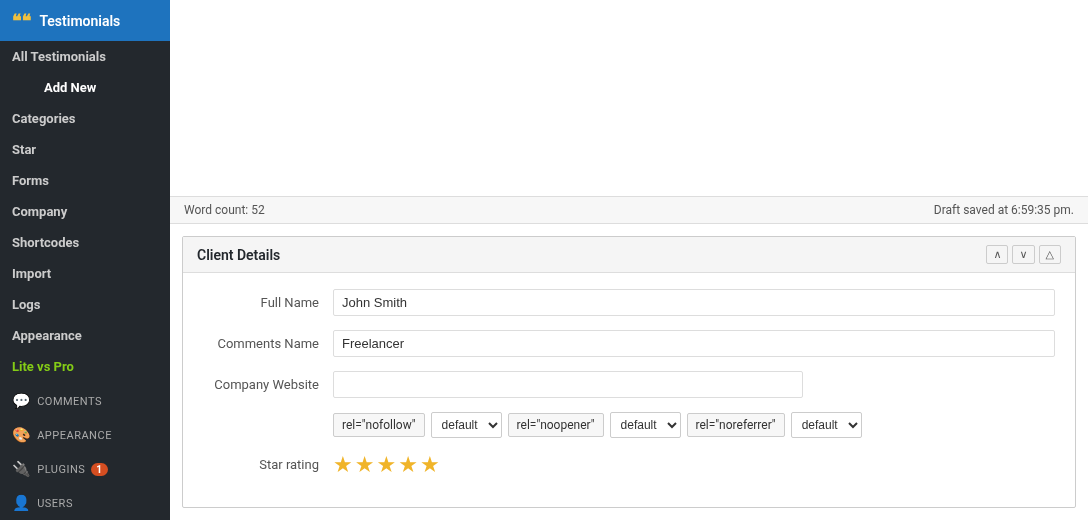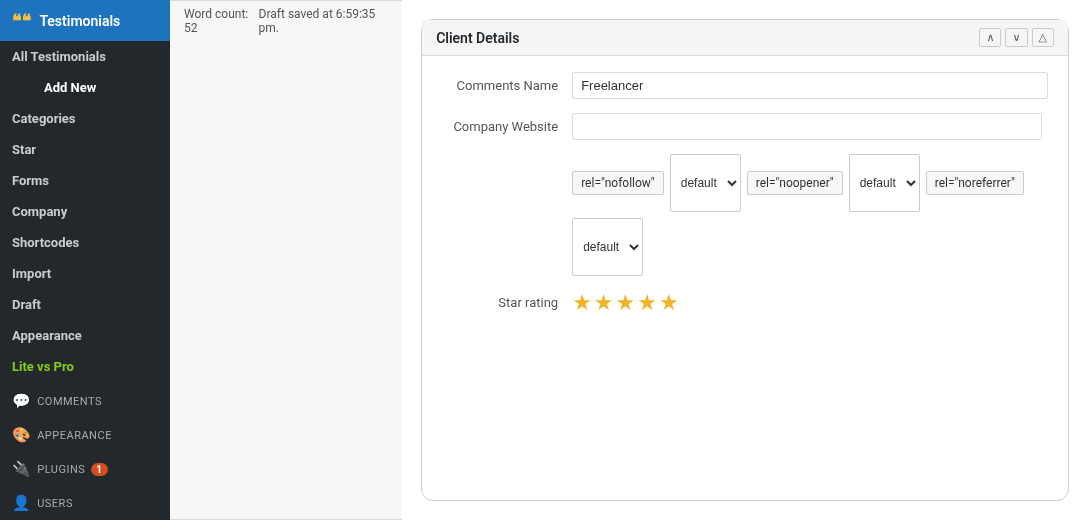--- a/index.html
+++ b/index.html
@@ -59,40 +59,40 @@
       padding: 1px 5px;
       font-weight: 700;
     }
 
     
     .main {
       flex: 1;
       background: #fff;
       overflow-y: auto;
       display: flex;
-      flex-direction: row;
+      flex-direction: column;
     }
 
     
     .word-count-bar {
       background: #f7f7f7;
       border-top: 1px solid #ddd;
       border-bottom: 1px solid #ddd;
       padding: 6px 14px;
       display: flex;
       justify-content: space-between;
       color: #555;
       font-size: 12px;
     }
 
     
     .panel {
       border: 1px solid #ccc;
-      margin: 19px;
-      border-radius: 12px;
+      margin: 12px;
+      border-radius: 2px;
     }
     .panel-header {
       background: #f5f5f5;
       border-bottom: 1px solid #ddd;
       padding: 8px 14px;
       display: flex;
       align-items: center;
       justify-content: space-between;
     }
     .panel-title {
@@ -161,21 +161,21 @@
       border: 1px solid #ccc;
       border-radius: 2px;
       padding: 4px 8px;
       font-size: 12px;
       background: #f7f7f7;
       color: #333;
     }
     .rel-select {
       border: 1px solid #ccc;
       border-radius: 2px;
-      padding: 20px 6px;
+      padding: 4px 6px;
       font-size: 12px;
       background: #fff;
       color: #333;
       cursor: pointer;
     }
 
     
     .stars { color: #f0b429; font-size: 22px; letter-spacing: 2px; }
 
     
@@ -213,21 +213,21 @@
     <div class="sidebar-nav-item">
       <span>Company</span>
     </div>
     <div class="sidebar-nav-item">
       <span>Shortcodes</span>
     </div>
     <div class="sidebar-nav-item">
       <span>Import</span>
     </div>
     <div class="sidebar-nav-item">
-      <span>Draft</span>
+      <span>Logs</span>
     </div>
     <div class="sidebar-nav-item">
       <span>Appearance</span>
     </div>
     <div class="sidebar-nav-item lite-pro">
       <span>Lite vs Pro</span>
     </div>
   </div>
 
   <div class="sidebar-section-header">
@@ -262,20 +262,24 @@
       <span class="panel-title">Client Details</span>
       <div class="panel-controls">
         <button>∧</button>
         <button>∨</button>
         <button>△</button>
       </div>
     </div>
 
     <div class="form-body">
 
+      <div class="form-row">
+        <label class="form-label">Full Name</label>
+        <input class="form-input" type="text" value="John Smith" style="">
+      </div>
 
 
       <div class="form-row">
         <label class="form-label">Comments Name</label>
         <input class="form-input" type="text" value="Freelancer" style="">
       </div>
 
       <div class="form-row">
         <label class="form-label">Company Website</label>
         <input class="website-field" type="text" style="">

